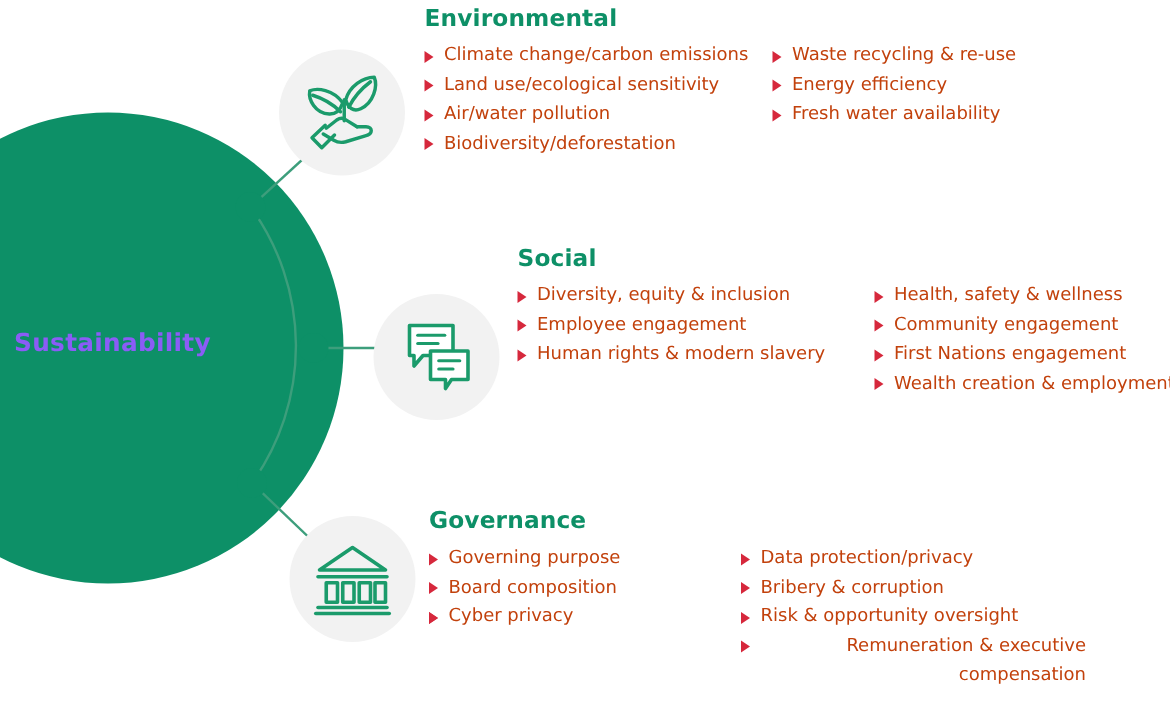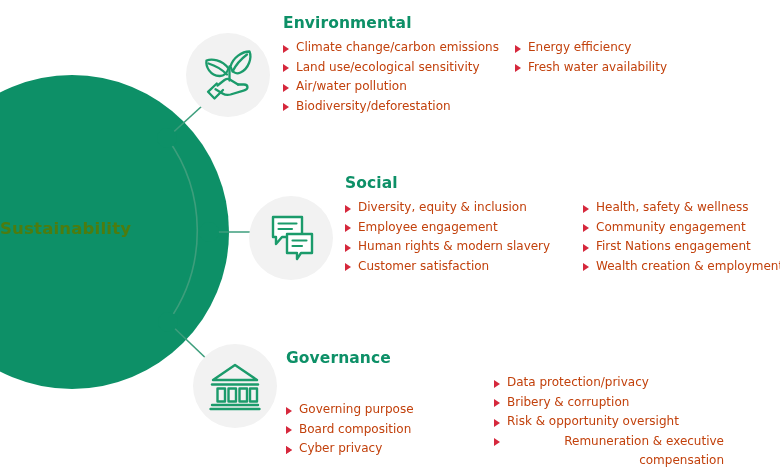--- a/index.html
+++ b/index.html
@@ -24,21 +24,22 @@
     width: 780px;
     height: 470px;
   }
 
   
   .hub-label {
     position: absolute;
     left: 0px;
     top: 219px;
     width: 150px;
-    color: #4d7c0f;
+    text-align: center;
+    color: #8b5cf6;
     font-size: 16.5px;
     font-weight: bold;
     letter-spacing: .2px;
     white-space: nowrap;
   }
 
   
   .icon-disc {
     position: absolute;
     border-radius: 50%;
@@ -47,21 +48,21 @@
   .icon-disc svg { display: block; }
 
   
   .pillar { position: absolute; }
   .pillar-title {
     color: #0d9067;
     font-size: 15.5px;
     font-weight: bold;
     letter-spacing: .1px;
     white-space: nowrap;
-    margin: 11px 0 6px 0;
+    margin: 0 0 6px 0;
   }
   .cols {
     display: flex;
     flex-direction: row;
     align-items: flex-start;
   }
   .col { display: flex; flex-direction: column; }
   ul.items {
     list-style: none;
     margin: 0;
@@ -86,21 +87,21 @@
     border-bottom: 4px solid transparent;
     border-left: 6px solid #d6283c;
   }
 
   
   #pillar-environmental { left: 283px; top: 3px; }
   #pillar-environmental .col-a { width: 232px; }
   #pillar-social { left: 345px; top: 163px; }
   #pillar-social .col-a { width: 238px; }
   #pillar-governance { left: 286px; top: 338px; }
-  #pillar-governance .col-a { width: 208px; margin-top: 27px; }
+  #pillar-governance .col-a { width: 208px; }
   #pillar-governance .col-b { width: 230px; }
 
   #disc-environmental { left: 186px; top: 33px; width: 84px; height: 84px; }
   #disc-social { left: 249px; top: 196px; width: 84px; height: 84px; }
   #disc-governance { left: 193px; top: 344px; width: 84px; height: 84px; }
 </style>
 </head>
 <body>
 
 <div id="canvas">
@@ -185,36 +186,36 @@
       <div class="col col-a">
         <ul class="items">
           <li><span class="bullet"></span><span>Climate change/carbon emissions</span></li>
           <li><span class="bullet"></span><span>Land use/ecological sensitivity</span></li>
           <li><span class="bullet"></span><span>Air/water pollution</span></li>
           <li><span class="bullet"></span><span>Biodiversity/deforestation</span></li>
         </ul>
       </div>
       <div class="col col-b">
         <ul class="items">
+          <li><span class="bullet"></span><span>Waste recycling &amp; re-use</span></li>
           <li><span class="bullet"></span><span>Energy efficiency</span></li>
           <li><span class="bullet"></span><span>Fresh water availability</span></li>
         </ul>
       </div>
     </div>
   </div>
 
   <div class="pillar" id="pillar-social">
     <div class="pillar-title">Social</div>
     <div class="cols">
       <div class="col col-a">
         <ul class="items">
           <li><span class="bullet"></span><span>Diversity, equity &amp; inclusion</span></li>
           <li><span class="bullet"></span><span>Employee engagement</span></li>
           <li><span class="bullet"></span><span>Human rights &amp; modern slavery</span></li>
-          <li><span class="bullet"></span><span>Customer satisfaction</span></li>
         </ul>
       </div>
       <div class="col col-b">
         <ul class="items">
           <li><span class="bullet"></span><span>Health, safety &amp; wellness</span></li>
           <li><span class="bullet"></span><span>Community engagement</span></li>
           <li><span class="bullet"></span><span>First Nations engagement</span></li>
           <li><span class="bullet"></span><span>Wealth creation &amp; employment</span></li>
         </ul>
       </div>

